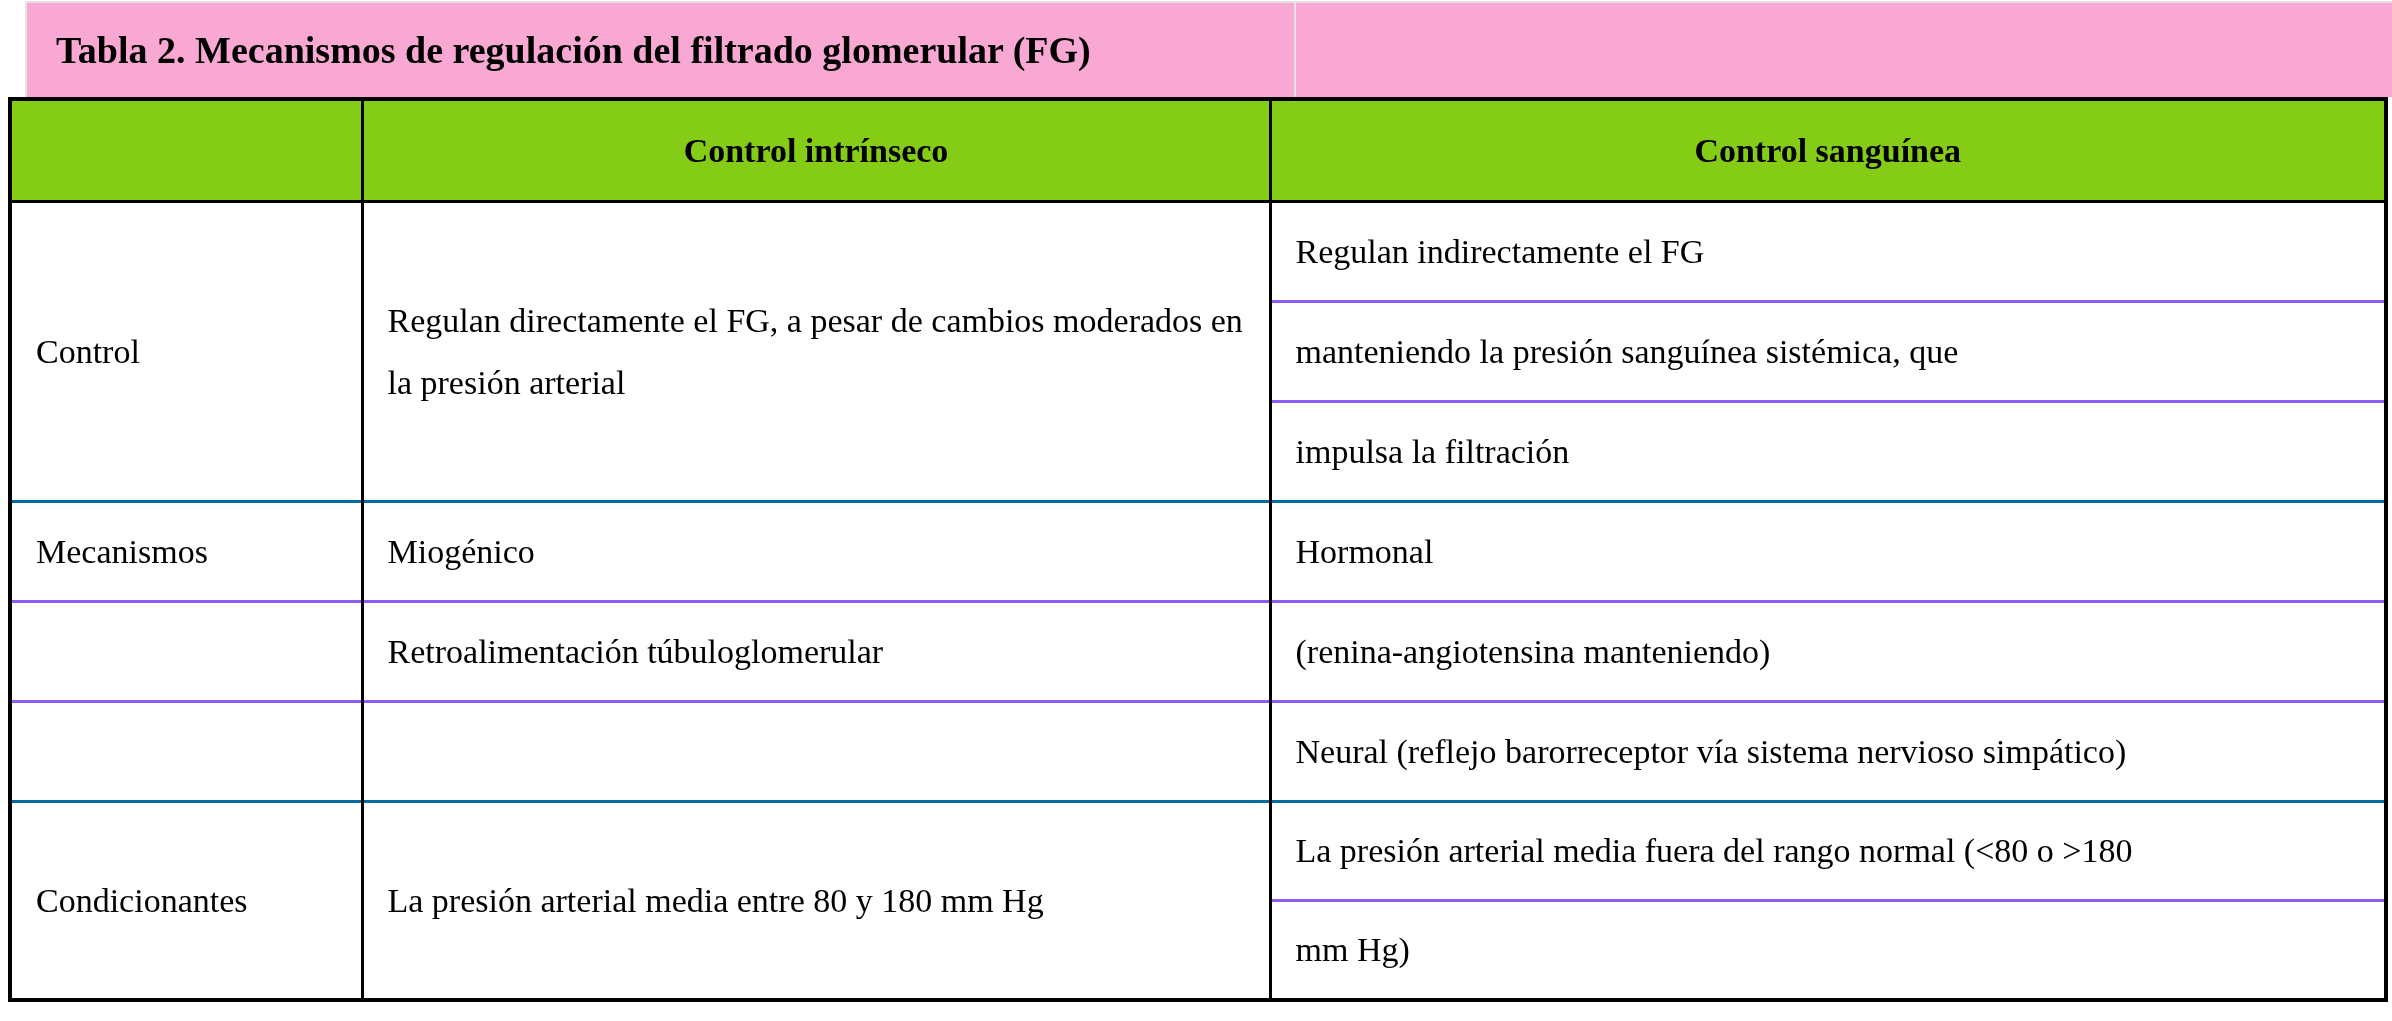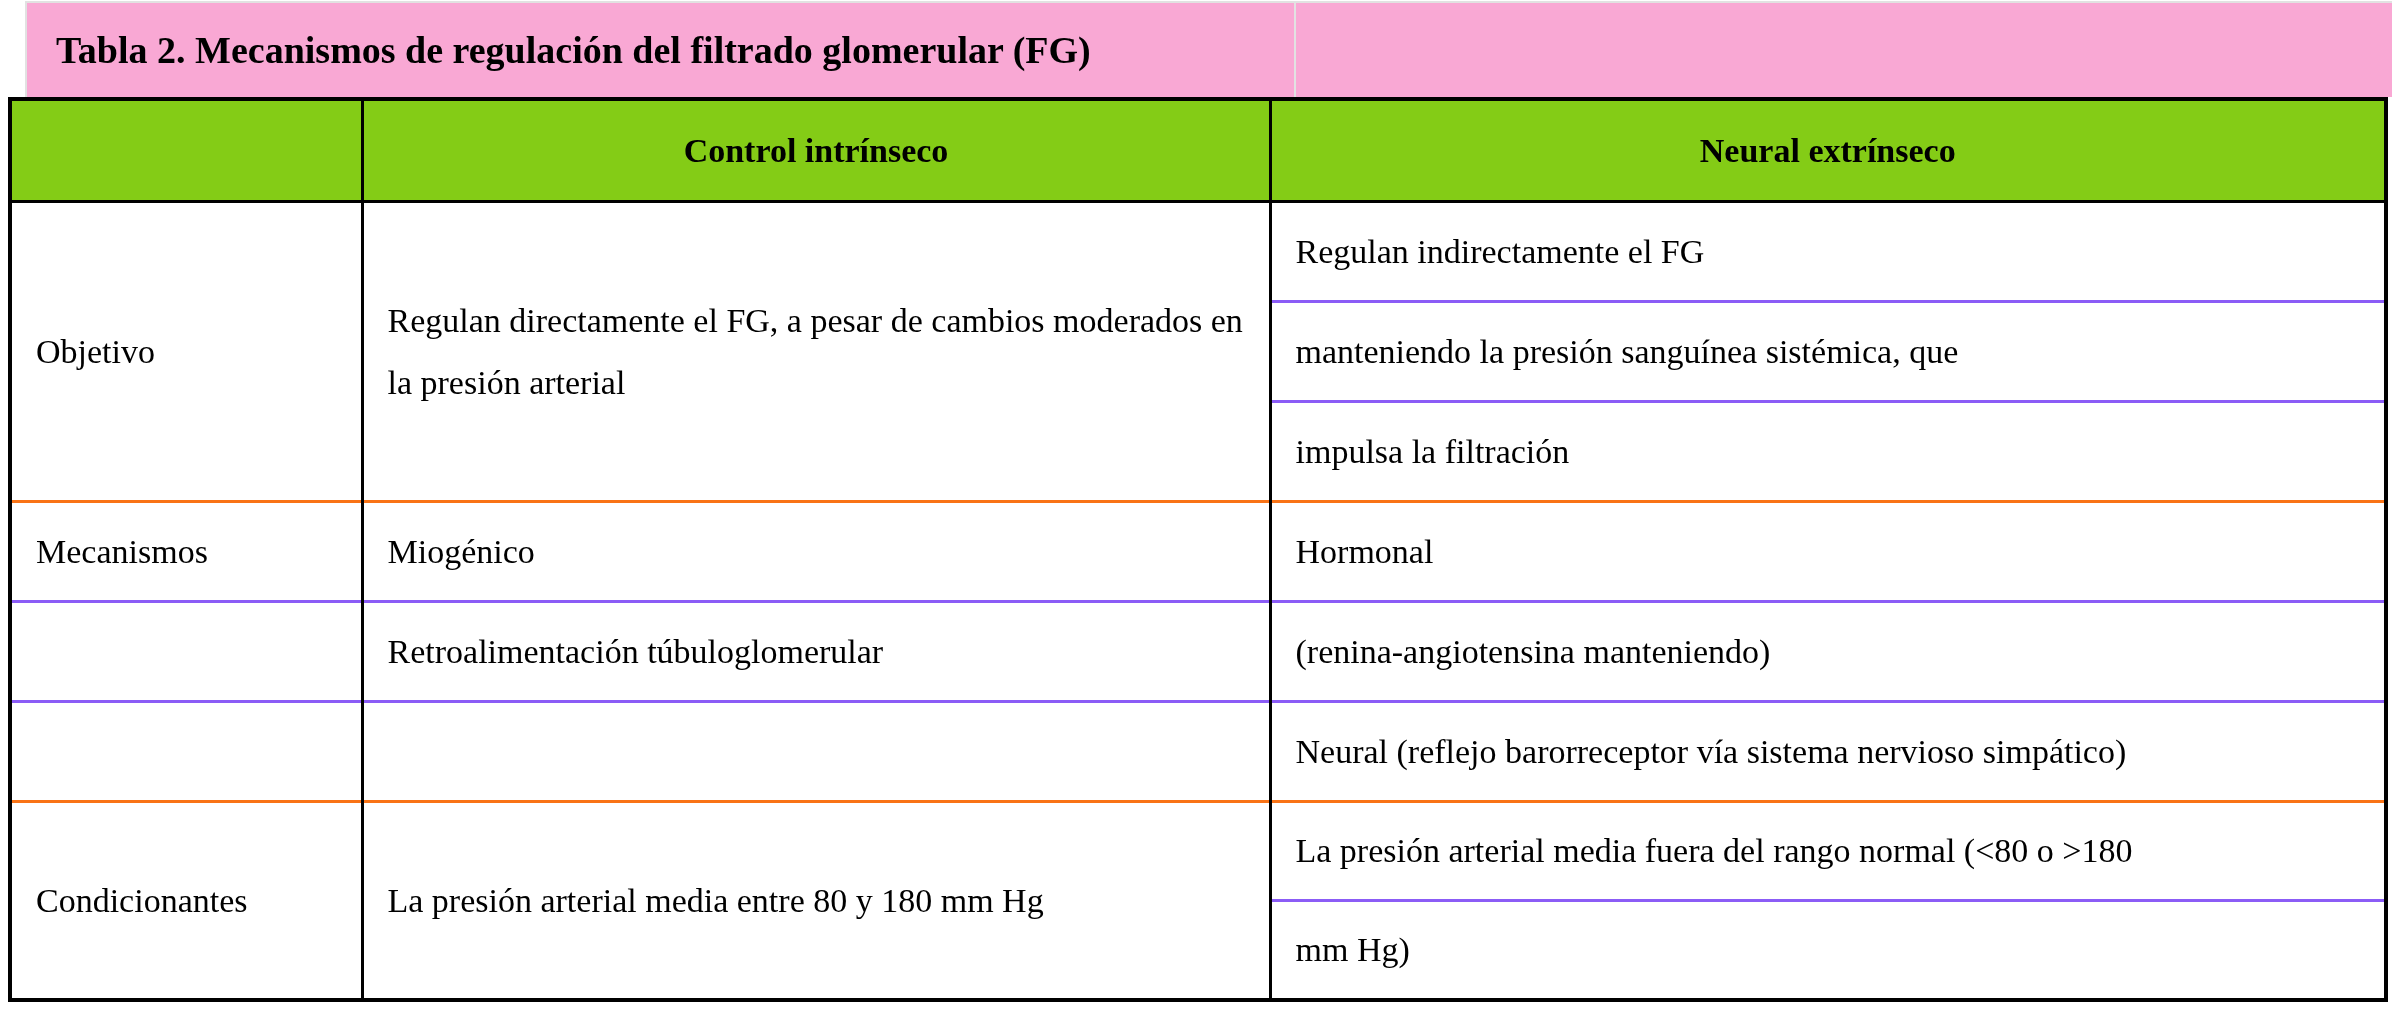--- a/index.html
+++ b/index.html
@@ -61,21 +61,21 @@
   tr.hdr td {
     background: #84cc16;
     border-top: none;
     border-bottom: 3px solid #000000;
     text-align: center;
     font-weight: bold;
     height: 99px;
   }
   tr.sub td   { height: 97px; }
   tr.sub3 td  { height: 96px; }
-  tr.gstart td { border-top: 3px solid #f97316; }
+  tr.gstart td { border-top: 3px solid #0369a1; }
   td.two-line {
     padding-right: 130px;
     line-height: 62px;
     font-family: Liberation Serif, serif;
   }
 </style>
 </head>
 <body>
 
 <div class="page">
@@ -89,25 +89,25 @@
     <colgroup>
       <col style="width:352px">
       <col style="width:908px">
       <col style="width:1116px">
     </colgroup>
 
     <tbody>
         <tr class="hdr">
       <td></td>
       <td>Control intrínseco</td>
-      <td>Neural extrínseco</td>
+      <td>Control sanguínea</td>
     </tr>
 
     <tr class="sub gstart">
-      <td rowspan="3">Objetivo</td>
+      <td rowspan="3">Control</td>
       <td rowspan="3" class="two-line">Regulan directamente el FG, a pesar de cambios moderados en la presión arterial</td>
       <td>Regulan indirectamente el FG</td>
     </tr>
     <tr class="sub">
       <td>manteniendo la presión sanguínea sistémica, que</td>
     </tr>
     <tr class="sub">
       <td>impulsa la filtración</td>
     </tr>
 

